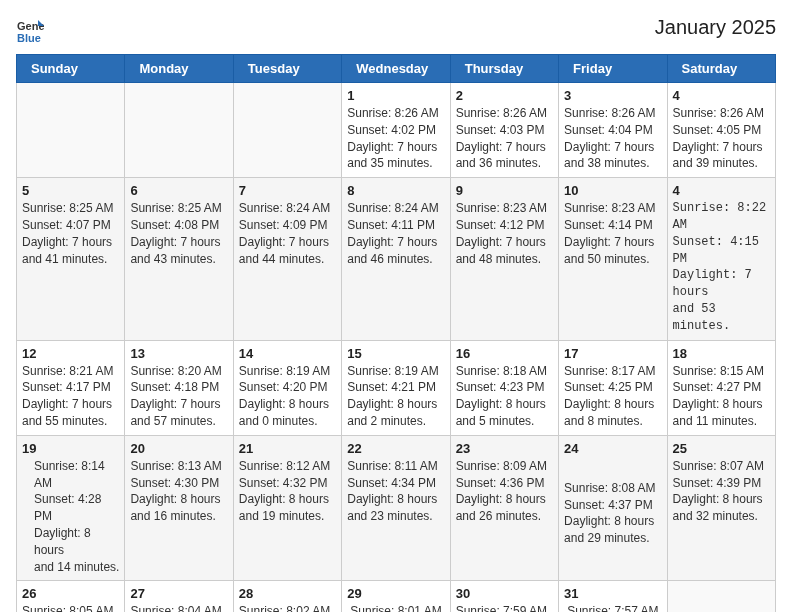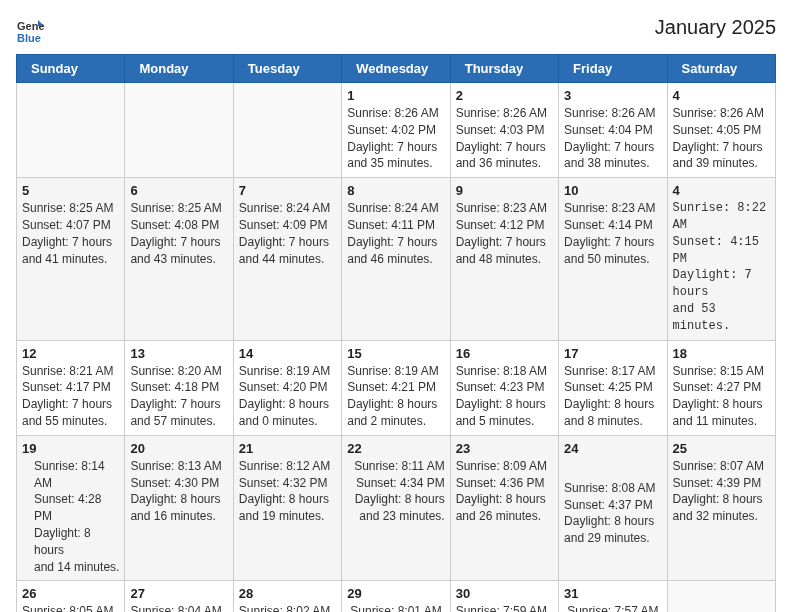--- a/index.html
+++ b/index.html
@@ -263,21 +263,21 @@
         </td>
         <td>
           <div class="day-number">21</div>
           <div class="day-info" style="white-space: pre-line;">Sunrise: 8:12 AM
 Sunset: 4:32 PM
 Daylight: 8 hours
 and 19 minutes.</div>
         </td>
         <td>
           <div class="day-number">22</div>
-          <div class="day-info" style="white-space: pre-line; text-align: right;">Sunrise: 8:11 AM
+          <div class="day-info" style="white-space: pre-line;">Sunrise: 8:11 AM
 Sunset: 4:34 PM
 Daylight: 8 hours
 and 23 minutes.</div>
         </td>
         <td>
           <div class="day-number">23</div>
           <div class="day-info" style="white-space: pre-line;">Sunrise: 8:09 AM
 Sunset: 4:36 PM
 Daylight: 8 hours
 and 26 minutes.</div>

